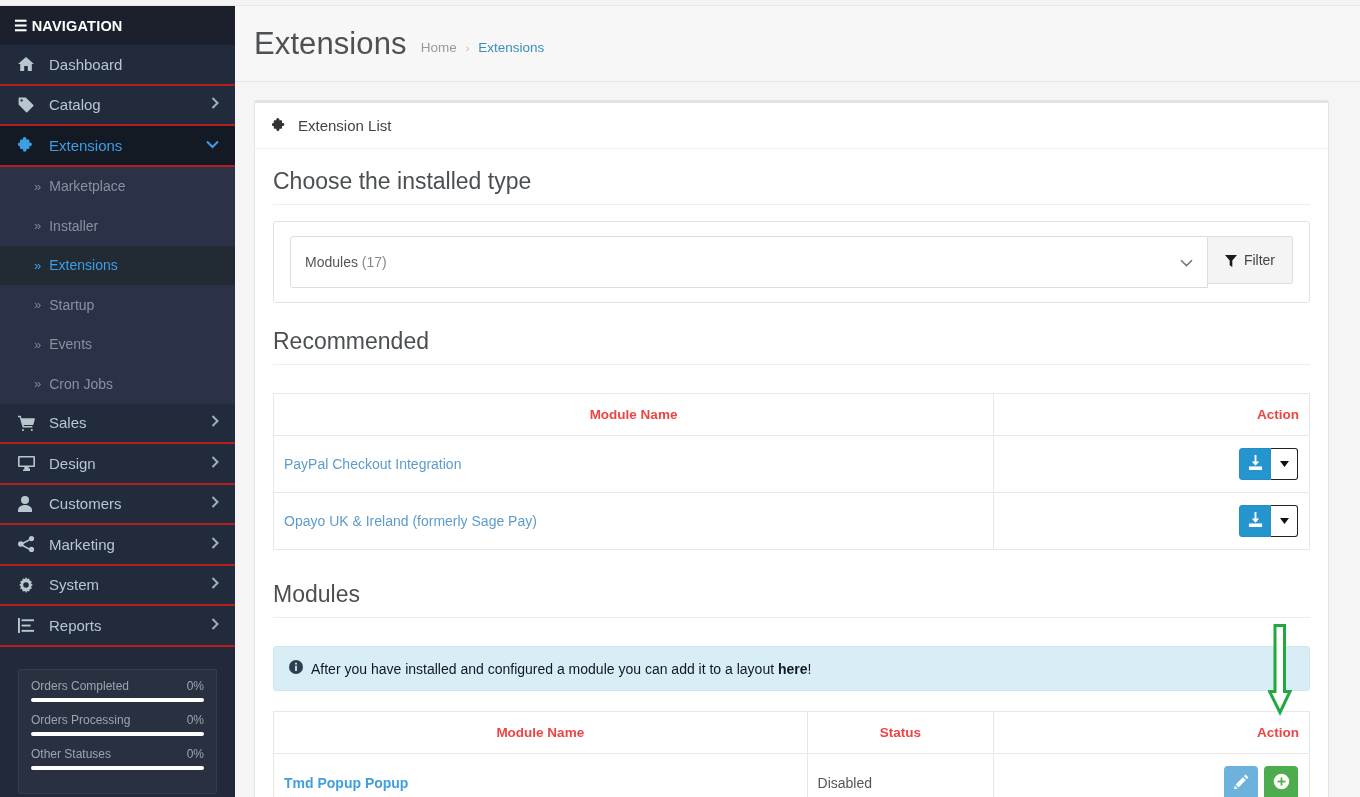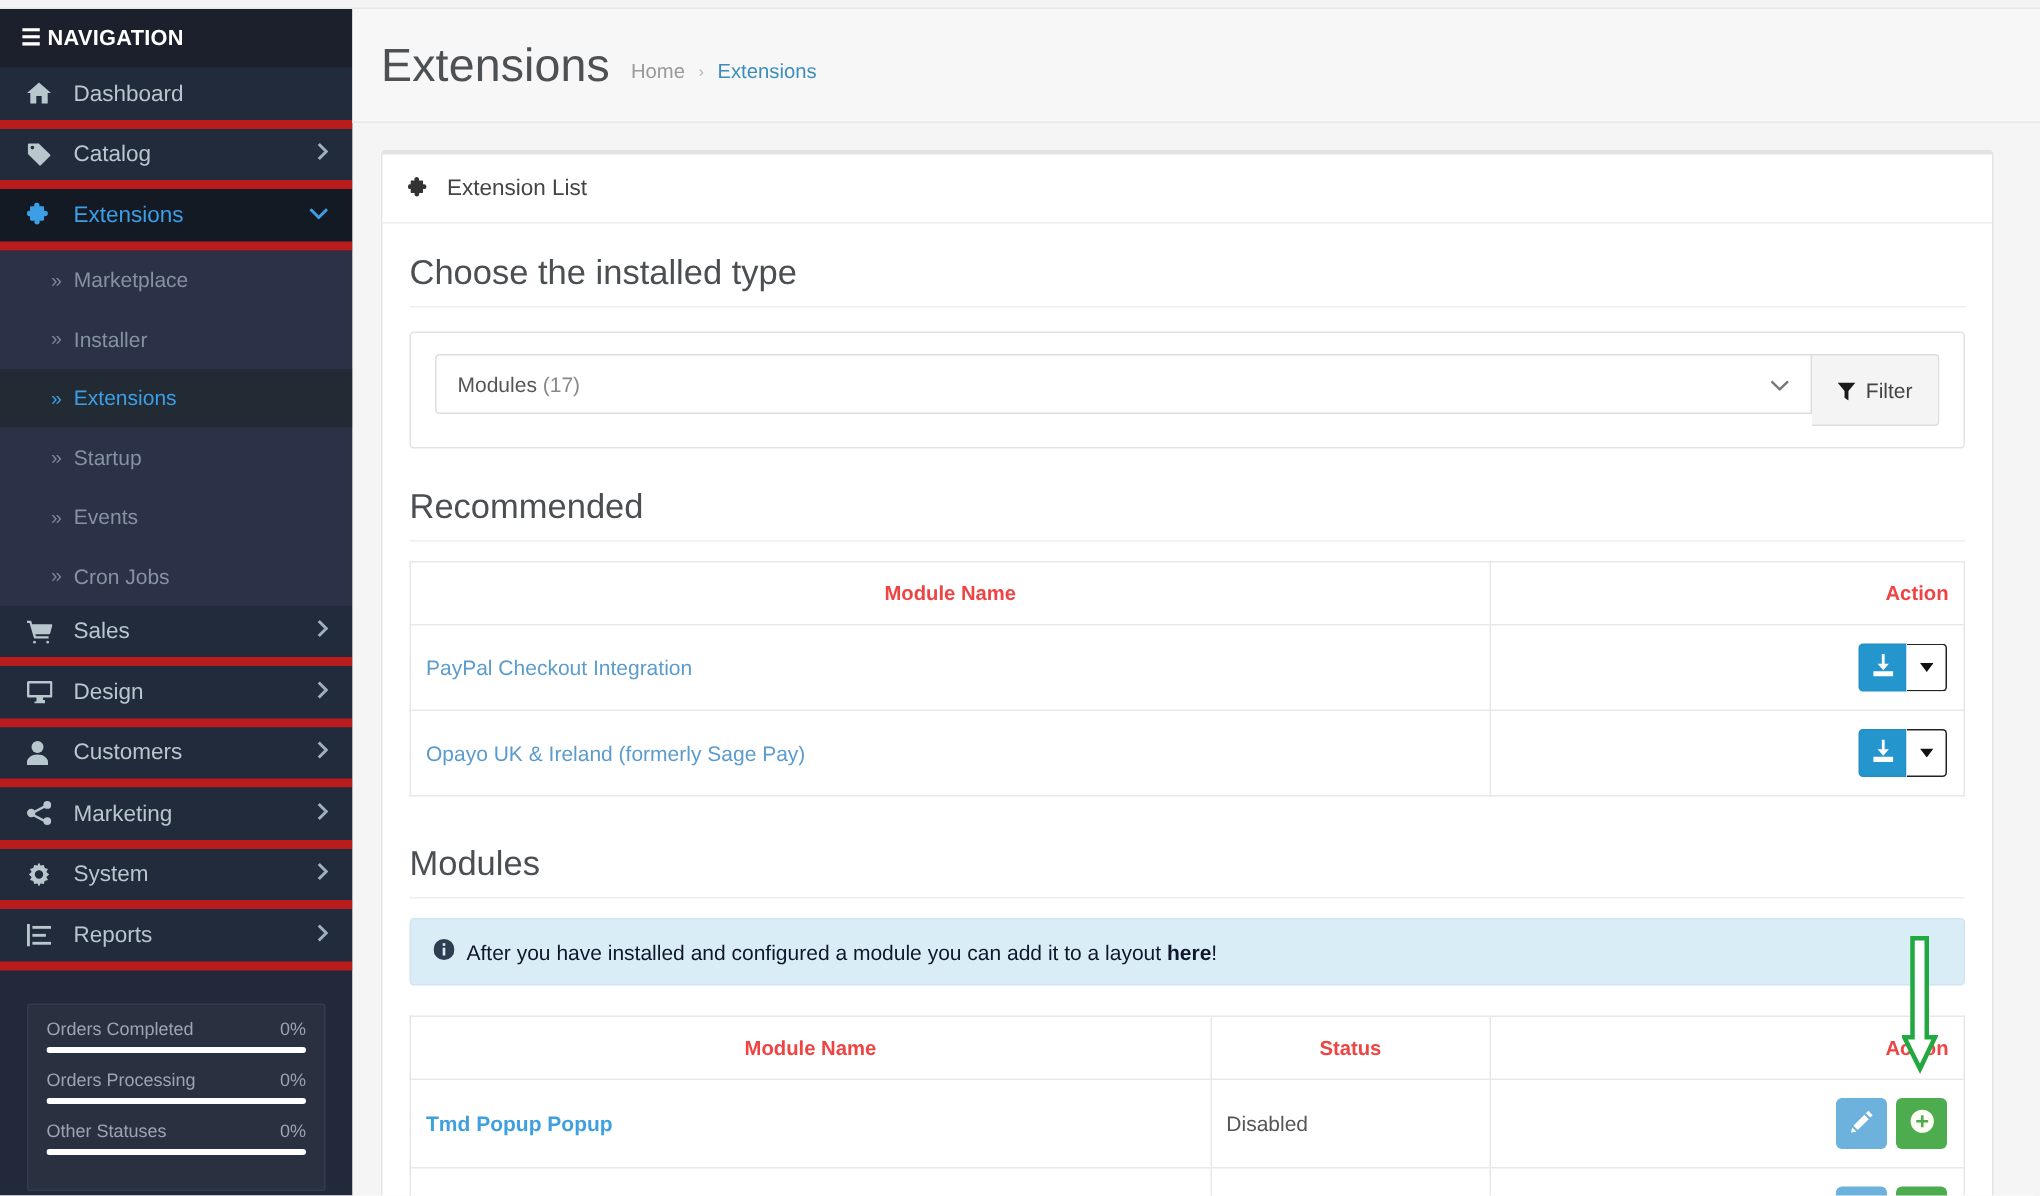--- a/index.html
+++ b/index.html
@@ -26,21 +26,21 @@
   .nav-header {
     height: 39px; background: #1b202c; color: #fff;
     display: flex; align-items: center; padding-left: 14px;
     font-size: 14.5px; font-weight: 700; letter-spacing: .2px;
   }
   .nav-header .burger { margin-right: 4px; font-size: 15px; line-height: 1; }
 
   .nav-item {
     height: 40.5px; display: flex; align-items: center;
     padding: 0 16px 0 18px; color: #b8c7ce; font-size: 15px;
-    border-bottom: 6px solid #b91c1c;
+    border-bottom: 2px solid #b91c1c;
     background: #222b3c;
     position: relative;
   }
   .nav-item .ic {
     width: 22px; display: inline-flex; align-items: center; justify-content: flex-start;
     color: #b8c7ce; flex: 0 0 22px;
   }
   .nav-item .ic svg { display: block; }
   .nav-item .lbl { flex: 1; padding-left: 9px; }
   .nav-item .arrow { font-size: 12px; color: #9fb0bb; }
@@ -88,30 +88,30 @@
     height: 46px; display: flex; align-items: center; padding-left: 17px;
     border-bottom: 1px solid #efefef; color: #444; font-size: 15px;
   }
   .panel-head .p-ic { margin-right: 11px; color: #333; display:flex; }
   .panel-body { padding: 16px 18px 10px 18px; }
 
   h2.sec {
     font-size: 23px; font-weight: 300; color: #4b4f52;
     padding: 3px 0 9px 0; border-bottom: 1px solid #eee; margin-bottom: 16px;
   }
-  h2.sec.tight { margin-bottom: 13px; }
+  h2.sec.tight { margin-bottom: 28px; }
 
   
   .well {
     border: 1px solid #e3e3e3; border-radius: 3px; background: #fff;
     padding: 14px 16px; margin-bottom: 22px; display: flex;
   }
   .input-group { display: flex; width: 100%; }
   .sel {
-    flex: 1; height: 40px; border: 1px solid #ddd; border-radius: 3px 0 0 3px;
+    flex: 1; height: 52px; border: 1px solid #ddd; border-radius: 3px 0 0 3px;
     background: #fff; display: flex; align-items: center; justify-content: space-between;
     padding: 0 14px; font-size: 14px; color: #555; text-align: right;
   }
   .sel .val { color: #555; }
   .sel .val .cnt { color: #888; }
   .sel .caret { color: #777; font-size: 13px; }
   .btn-filter {
     height: 48px; border: 1px solid #ddd; border-left: none; border-radius: 0 3px 3px 0;
     background: #f4f4f4; display: flex; align-items: center; gap: 7px;
     padding: 0 17px; font-size: 14px; color: #444;

